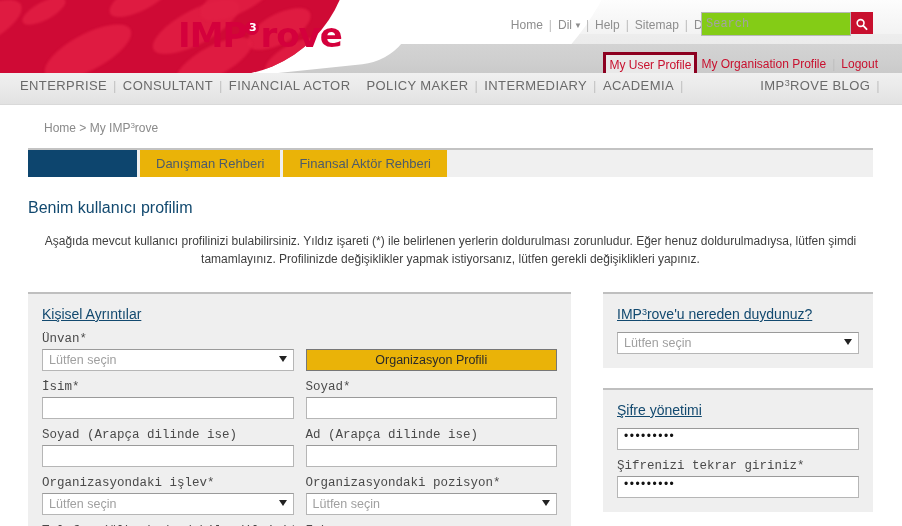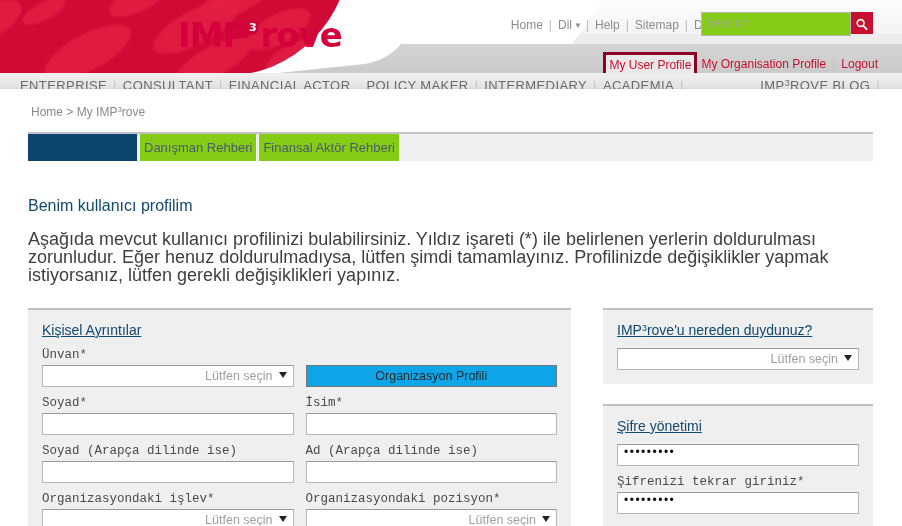--- a/index.html
+++ b/index.html
@@ -198,21 +198,21 @@
     padding: 3px 3px 4px;
     position: relative;
     top: 1px;
     margin-right: 4px;
   }
 
   
   .mainnav {
     position: relative;
     width: 902px;
-    height: 16px;
+    height: 32px;
     background: linear-gradient(180deg, #f0f0f0 0%, #e9e9e9 55%, #e2e2e2 100%);
     border-bottom: 1px solid #d9d9d9;
     box-sizing: border-box;
   }
   .mainnav .left {
     position: absolute;
     left: 20px;
     top: 5px;
     font-size: 13px;
     letter-spacing: .4px;
@@ -238,21 +238,21 @@
   }
   .mainnav .sup3 { font-size: 9px; vertical-align: 4px; }
 
   
   .content {
     position: relative;
     width: 902px;
     background: #ffffff;
   }
   .breadcrumb {
-    padding: 16px 0 0 31px;
+    padding: 16px 0 0 44px;
     font-size: 12px;
     color: #8a8a8a;
   }
   .breadcrumb .sup3 { font-size: 8px; vertical-align: 4px; }
 
   
   .tabbar {
     position: relative;
     margin: 13px 0 0 28px;
     width: 845px;
@@ -260,46 +260,47 @@
     background: #f0f0f0;
     border-top: 2px solid #c3c3c3;
     box-sizing: content-box;
     display: flex;
   }
   .tab {
     height: 27px;
     line-height: 27px;
     font-size: 13px;
     color: #4c5b6b;
-    padding: 0 4px;
-    background: #84cc16;
+    padding: 0 16px;
+    background: #eab308;
     margin-right: 3px;
     box-sizing: border-box;
     white-space: nowrap;
     cursor: pointer;
   }
   .tab.active {
     background: #0d456e;
     color: #ffffff;
     width: 109px;
     padding: 0;
   }
 
   .page-title {
-    margin: 36px 0 0 28px;
+    margin: 22px 0 0 28px;
     font-size: 16px;
     color: #12496f;
     font-weight: normal;
   }
   .intro {
     margin: 15px 0 0 28px;
     width: 845px;
-    font-size: 18px;
+    font-size: 12px;
     line-height: 18px;
     color: #3f3f3f;
+    text-align: center;
   }
 
   
   .panels {
     position: relative;
     margin: 24px 0 0 28px;
     width: 845px;
     display: flex;
     gap: 32px;
   }
@@ -347,21 +348,20 @@
     font-size: 12.5px;
     color: #333333;
     padding: 0 6px;
   }
   .sel-wrap { position: relative; }
   .sel {
     color: #a0a0a0;
     padding-right: 20px;
     line-height: 20px;
     cursor: pointer;
-    text-align: right;
   }
   .sel-caret {
     position: absolute;
     right: 7px;
     top: 7px;
     width: 0;
     height: 0;
     border-left: 4px solid transparent;
     border-right: 4px solid transparent;
     border-top: 6px solid #222222;
@@ -369,21 +369,21 @@
   }
   .pwd {
     letter-spacing: 1.5px;
     font-size: 12px;
     color: #111;
   }
   .btn-org {
     width: 100%;
     height: 22px;
     box-sizing: border-box;
-    background: #0ea5e9;
+    background: #eab308;
     border: 1px solid #777777;
     font-family: "Liberation Sans", sans-serif;
     font-size: 12.5px;
     color: #2a2a2a;
     cursor: pointer;
     text-align: center;
     line-height: 20px;
   }
 </style>
 </head>
@@ -471,25 +471,25 @@
           </div>
         </div>
         <div class="col">
           <div class="field-label">&nbsp;</div>
           <div class="btn-org">Organizasyon Profili</div>
         </div>
       </div>
 
       <div class="row">
         <div class="col">
+          <div class="field-label">İsim*</div>
+          <input class="txt" type="text" style="">
+        </div>
+        <div class="col">
           <div class="field-label">Soyad*</div>
-          <input class="txt" type="text" style="">
-        </div>
-        <div class="col">
-          <div class="field-label">İsim*</div>
           <input class="txt" type="text" style="">
         </div>
       </div>
 
       <div class="row">
         <div class="col">
           <div class="field-label">Soyad (Arapça dilinde ise)</div>
           <input class="txt" type="text" style="">
         </div>
         <div class="col">

